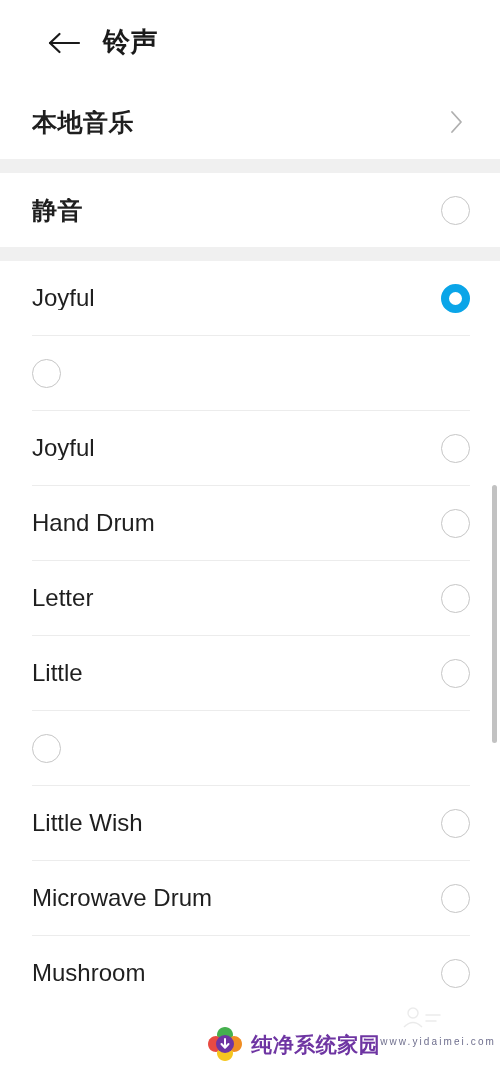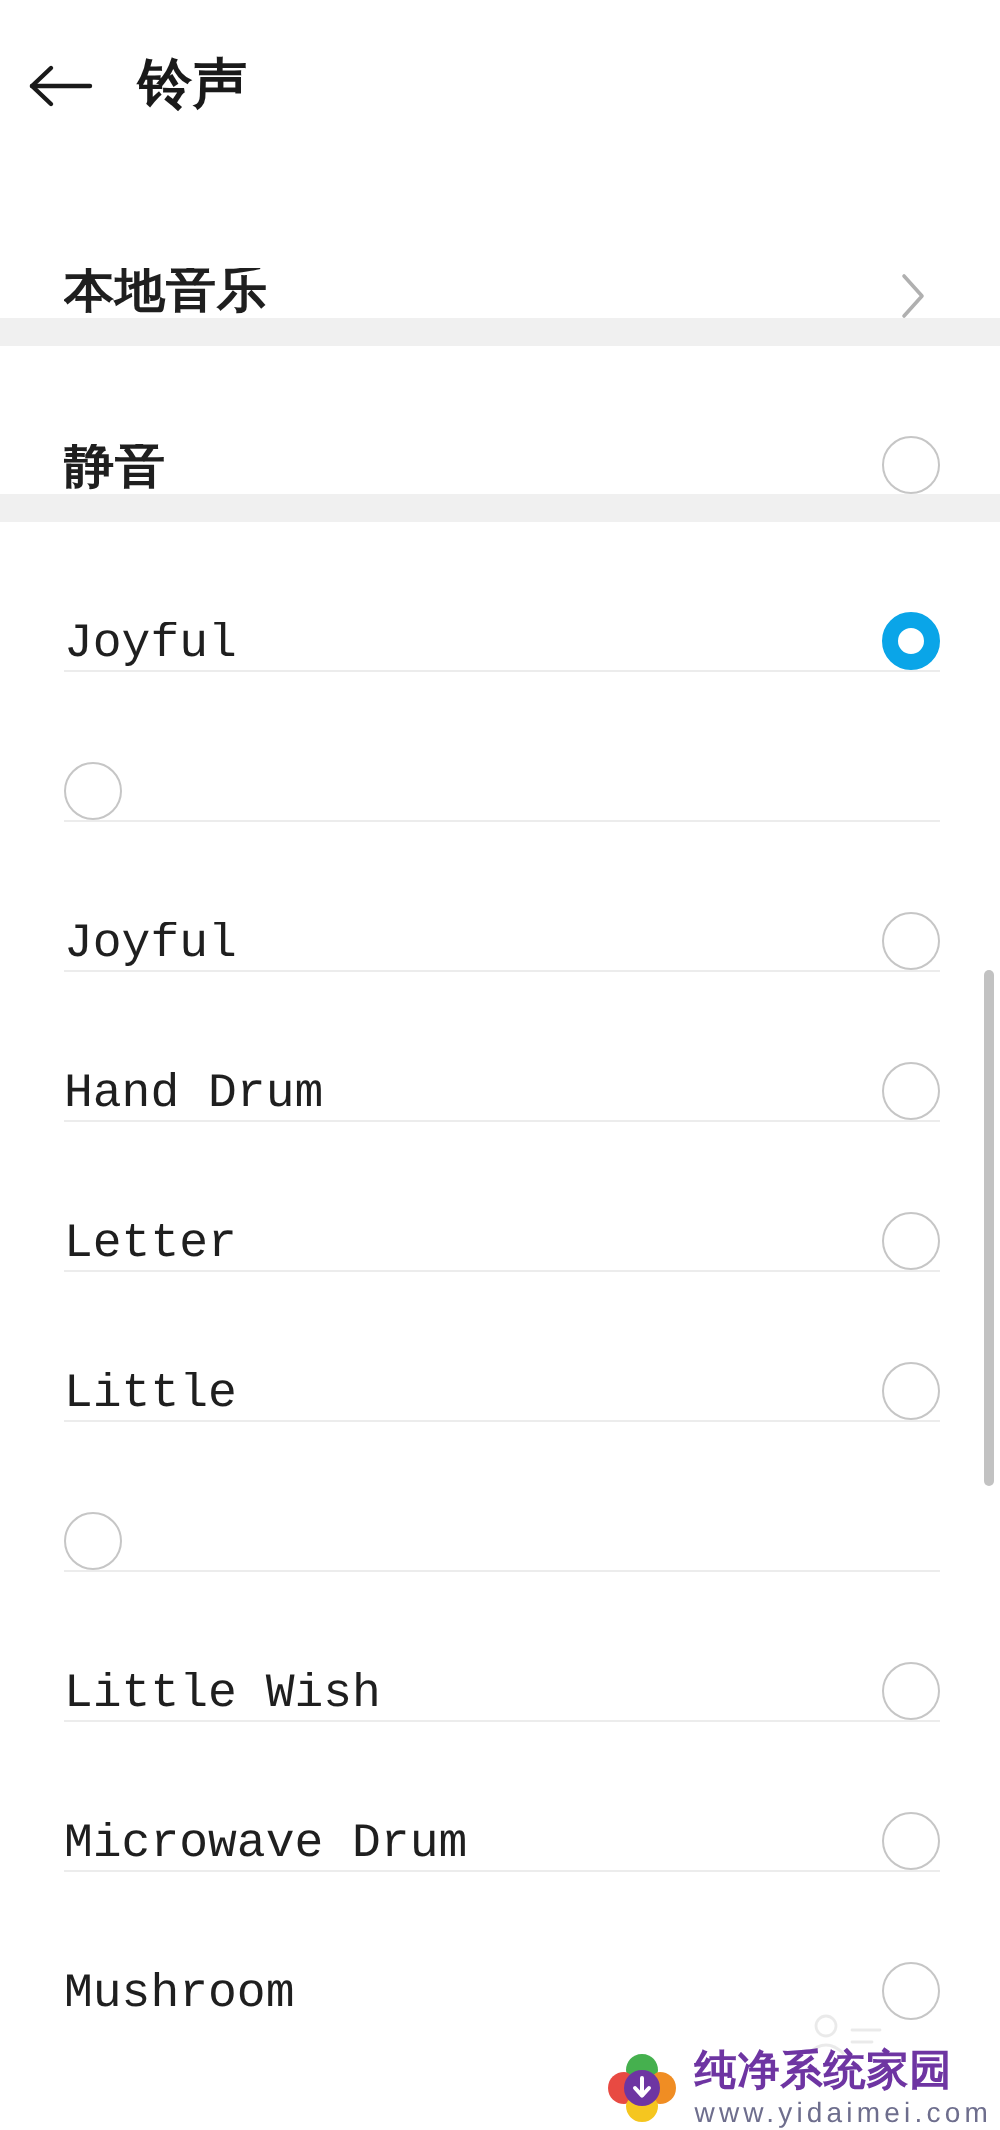--- a/index.html
+++ b/index.html
@@ -14,21 +14,21 @@
     width:500px; height:1065px;
     background:#ffffff;
     overflow:hidden;
   }
 
   
   .appbar {
     height:85px;
     display:flex;
     align-items:center;
-    padding-left:12px;
+    padding-left:46px;
     background:#ffffff;
   }
   .back-icon {
     width:36px; height:36px;
     display:flex; align-items:center; justify-content:center;
     flex:0 0 auto;
     cursor:pointer;
   }
   .back-icon svg { display:block; }
   .appbar-title {
@@ -38,24 +38,23 @@
     color:#1a1a1a;
     letter-spacing:0.5px;
     line-height:1;
   }
 
   
   .row {
     position:relative;
     height:74px;
     display:flex;
-    align-items:flex-end;
+    align-items:center;
     padding:0 30px 0 32px;
     background:#ffffff;
-    font-family:Liberation Mono, monospace;
   }
   .row-label {
     font-size:24px;
     color:#1f1f1f;
     flex:1 1 auto;
     line-height:1;
     white-space:nowrap;
     overflow:hidden;
   }
   .row-label.cjk { font-weight:600; font-size:25px; letter-spacing:0.5px; }
@@ -132,29 +131,29 @@
   .watermark {
     position:absolute;
     right:4px;
     bottom:2px;
     display:flex;
     align-items:center;
     gap:7px;
     opacity:0.97;
   }
   .wm-logo { position:relative; width:38px; height:38px; flex:0 0 auto; }
-  .wm-text { display:flex; flex-direction:column; line-height:1; }
+  .wm-text { display:flex; line-height:1; }
   .wm-title {
     font-size:21px;
     font-weight:700;
     color:#6a2fa0;
     letter-spacing:0.5px;
   }
   .wm-url {
-    font-size:14px;
+    font-size:10px;
     color:#6a6a8a;
     letter-spacing:2.1px;
     margin-top:3px;
   }
   .wm-ghost {
     position:absolute;
     right:44px;
     bottom:34px;
     width:70px; height:26px;
     opacity:0.30;

